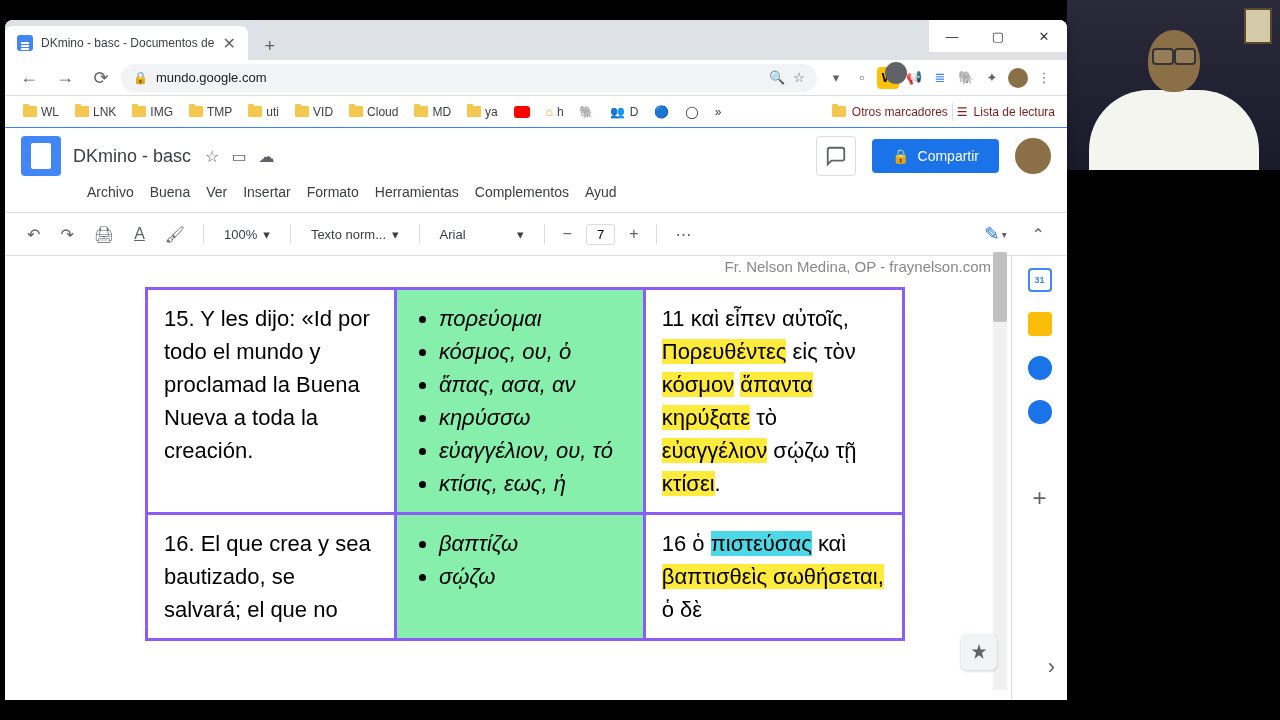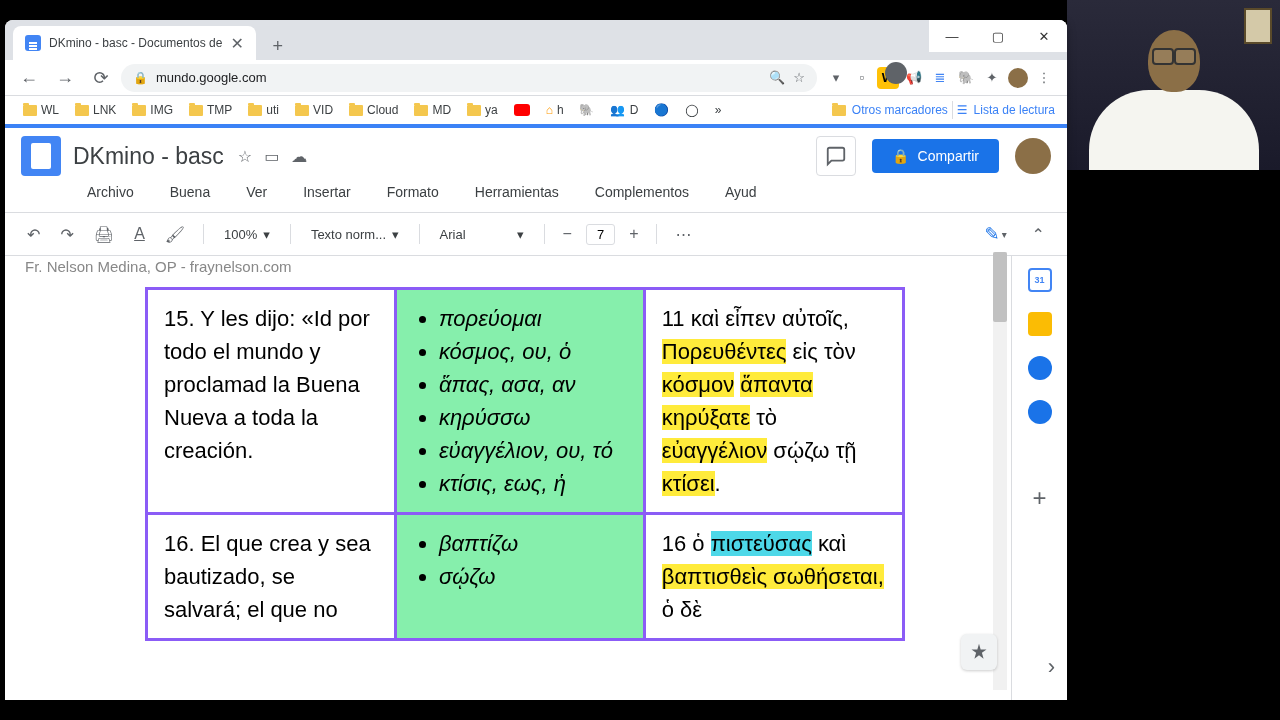--- a/index.html
+++ b/index.html
@@ -12,71 +12,71 @@
 .glasses::before, .glasses::after { content:''; position:absolute; width:18px; height:13px; border:2px solid #333; border-radius:4px; background:rgba(255,255,255,0.1);}
 .glasses::before{left:0;} .glasses::after{right:0;}
 .shoulders { position:absolute; left:50%; bottom:0; transform:translateX(-50%); width:170px; height:80px; background:#f5f5f0; border-radius:60px 60px 0 0;}
 .frame-bg { position:absolute; right:8px; top:8px; width:28px; height:36px; background:#d4c9a8; border:2px solid #5a4a2a;}
 
 
 .win-controls { position:absolute; right:0; top:0; display:flex; height:32px; background:#fff;}
 .win-btn { width:46px; height:32px; display:flex; align-items:center; justify-content:center; color:#333; font-size:13px;}
 
 
-.tab-bar { height:40px; background:#dee1e6; display:flex; align-items:flex-end; padding-left:8px; padding-top:6px;}
+.tab-bar { height:40px; background:#dee1e6; display:flex; align-items:flex-end; padding-top:6px;}
 .tab { height:34px; background:#fff; border-radius:8px 8px 0 0; padding:0 12px; display:flex; align-items:center; gap:8px; font-size:12px; color:#3c4043; min-width:230px;}
 .tab-icon { width:16px; height:16px; background:#4285f4; border-radius:3px; display:flex; align-items:center; justify-content:center;}
 .tab-icon::after{content:'';width:8px;height:2px;background:#fff;box-shadow:0 3px 0 #fff, 0 6px 0 #fff;}
 .tab-close{color:#5f6368;font-size:16px;}
 .new-tab{width:28px;height:28px;display:flex;align-items:center;justify-content:center;color:#5f6368;font-size:18px;margin-left:8px;}
 .incognito-badge{position:absolute; right:160px; top:42px; width:22px; height:22px; background:#5f6368; border-radius:50%;}
 
 
 .url-row { height:36px; background:#fff; display:flex; align-items:center; padding:0 8px; gap:4px; border-bottom:1px solid #dadce0;}
 .nav-btn { width:32px;height:32px;display:flex;align-items:center;justify-content:center;border-radius:50%;color:#5f6368;font-size:18px;}
 .url-bar { flex:1; height:28px; background:#f1f3f4; border-radius:14px; display:flex; align-items:center; padding:0 12px; gap:8px; font-size:13px; color:#202124;}
 .lock-icon{font-size:12px;color:#5f6368;}
 .ext-area{display:flex;gap:4px;padding:0 4px;}
 .ext-icon{width:22px;height:22px;border-radius:4px;display:flex;align-items:center;justify-content:center;font-size:13px;}
 
 
-.bookmark-bar{height:32px;background:#fff;display:flex;align-items:center;padding:0 12px;gap:4px;border-bottom:4px solid #3b82f6;font-size:12px;color:#3c4043;}
+.bookmark-bar{height:32px;background:#fff;display:flex;align-items:center;padding:0 12px;gap:4px;border-bottom:1px solid #3b82f6;font-size:12px;color:#3c4043;}
 .bm{display:flex;align-items:center;gap:4px;padding:4px 6px;border-radius:4px;}
 .folder-icon{width:14px;height:11px;background:#f4c74e;border-radius:1px;position:relative;}
 .folder-icon::before{content:'';position:absolute;top:-2px;left:0;width:6px;height:2px;background:#f4c74e;border-radius:1px 1px 0 0;}
 .bm-spacer{flex:1;}
-.bm-right{display:flex;align-items:center;gap:6px;font-size:12px;color:#3b82f6;}
+.bm-right{display:flex;align-items:center;gap:6px;font-size:12px;color:#7f1d1d;}
 
 
 .docs-header{background:#fff;padding:8px 16px 0;}
 .docs-title-row{display:flex;align-items:center;gap:12px;}
 .docs-logo{width:40px;height:40px;background:#4285f4;border-radius:4px;display:flex;align-items:center;justify-content:center;}
 .docs-logo::after{content:'';width:20px;height:26px;background:#fff;border-radius:2px;position:relative;}
-.doc-title{font-size:23px;color:#3c4043;}
+.doc-title{font-size:18px;color:#3c4043;}
 .title-icons{display:flex;gap:12px;color:#5f6368;font-size:16px;}
 .docs-right{margin-left:auto;display:flex;align-items:center;gap:16px;}
 .comment-btn{width:40px;height:40px;border:1px solid #dadce0;border-radius:4px;display:flex;align-items:center;justify-content:center;color:#5f6368;}
 .share-btn{background:#1a73e8;color:#fff;padding:9px 20px;border-radius:4px;font-size:14px;display:flex;align-items:center;gap:8px;font-weight:500;}
 .avatar{width:36px;height:36px;border-radius:50%;background:#8b6f47;overflow:hidden;}
-.docs-menu{display:flex;gap:20px;padding:4px 0 8px 58px;font-size:14px;color:#3c4043;}
+.docs-menu{display:flex;gap:0;padding:4px 0 8px 58px;font-size:14px;color:#3c4043;}
 .menu-item{padding:4px 8px;}
 
 
 .docs-toolbar{height:44px;border-top:1px solid #dadce0;border-bottom:1px solid #dadce0;display:flex;align-items:center;padding:0 16px;gap:8px;background:#fff;}
 .tb-btn{padding:4px 6px;color:#5f6368;display:flex;align-items:center;font-size:16px;}
 .tb-sep{width:1px;height:20px;background:#dadce0;margin:0 4px;}
 .tb-select{padding:4px 8px;color:#3c4043;font-size:13px;display:flex;align-items:center;gap:6px;}
 .tb-right{margin-left:auto;display:flex;align-items:center;gap:12px;}
 .edit-mode{width:36px;height:36px;display:flex;align-items:center;justify-content:center;}
 .pen{color:#1a73e8;font-size:18px;}
 
 
 .content-wrapper{display:flex;height:calc(100% - 230px);}
 .doc-area{flex:1;overflow:auto;background:#fff;position:relative;padding:0 20px;}
-.subtitle{text-align:left;font-size:15px;color:#888;padding:2px 0 12px;}
+.subtitle{text-align:right;font-size:15px;color:#888;padding:2px 0 12px;}
 .doc-table{border-collapse:collapse;width:760px;margin:0 auto 0 120px;}
 .doc-table td{border:3px solid #8b5cf6;padding:12px 16px;vertical-align:top;font-size:22px;line-height:1.5;font-family:Arial;}
 .col-middle{background:#86efac;font-style:italic;}
 .col-middle ul{list-style:disc;padding-left:26px;}
 .hl-yellow{background:#ffeb3b;}
 .hl-cyan{background:#4dd8e8;}
 .side-panel{width:56px;background:#fff;border-left:1px solid #dadce0;display:flex;flex-direction:column;align-items:center;padding-top:12px;gap:20px;}
 .side-icon{width:24px;height:24px;border-radius:4px;}
 .cal{background:#fff;border:2px solid #4285f4;position:relative;}
 .cal::after{content:'31';position:absolute;inset:0;display:flex;align-items:center;justify-content:center;font-size:9px;color:#4285f4;font-weight:bold;}

